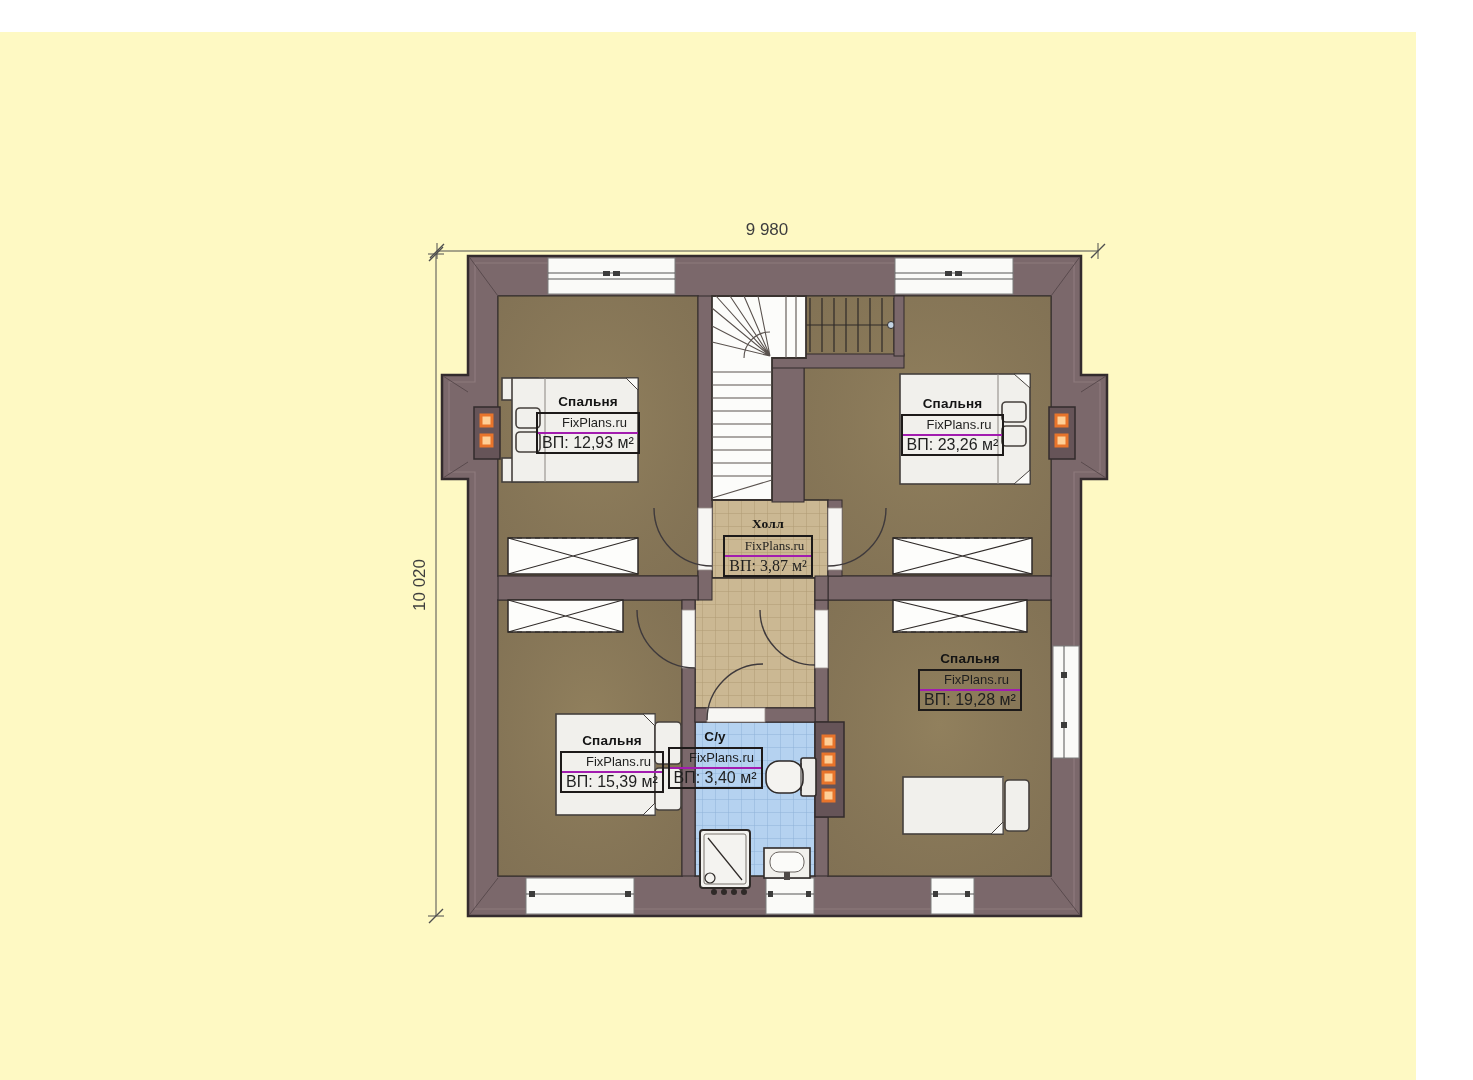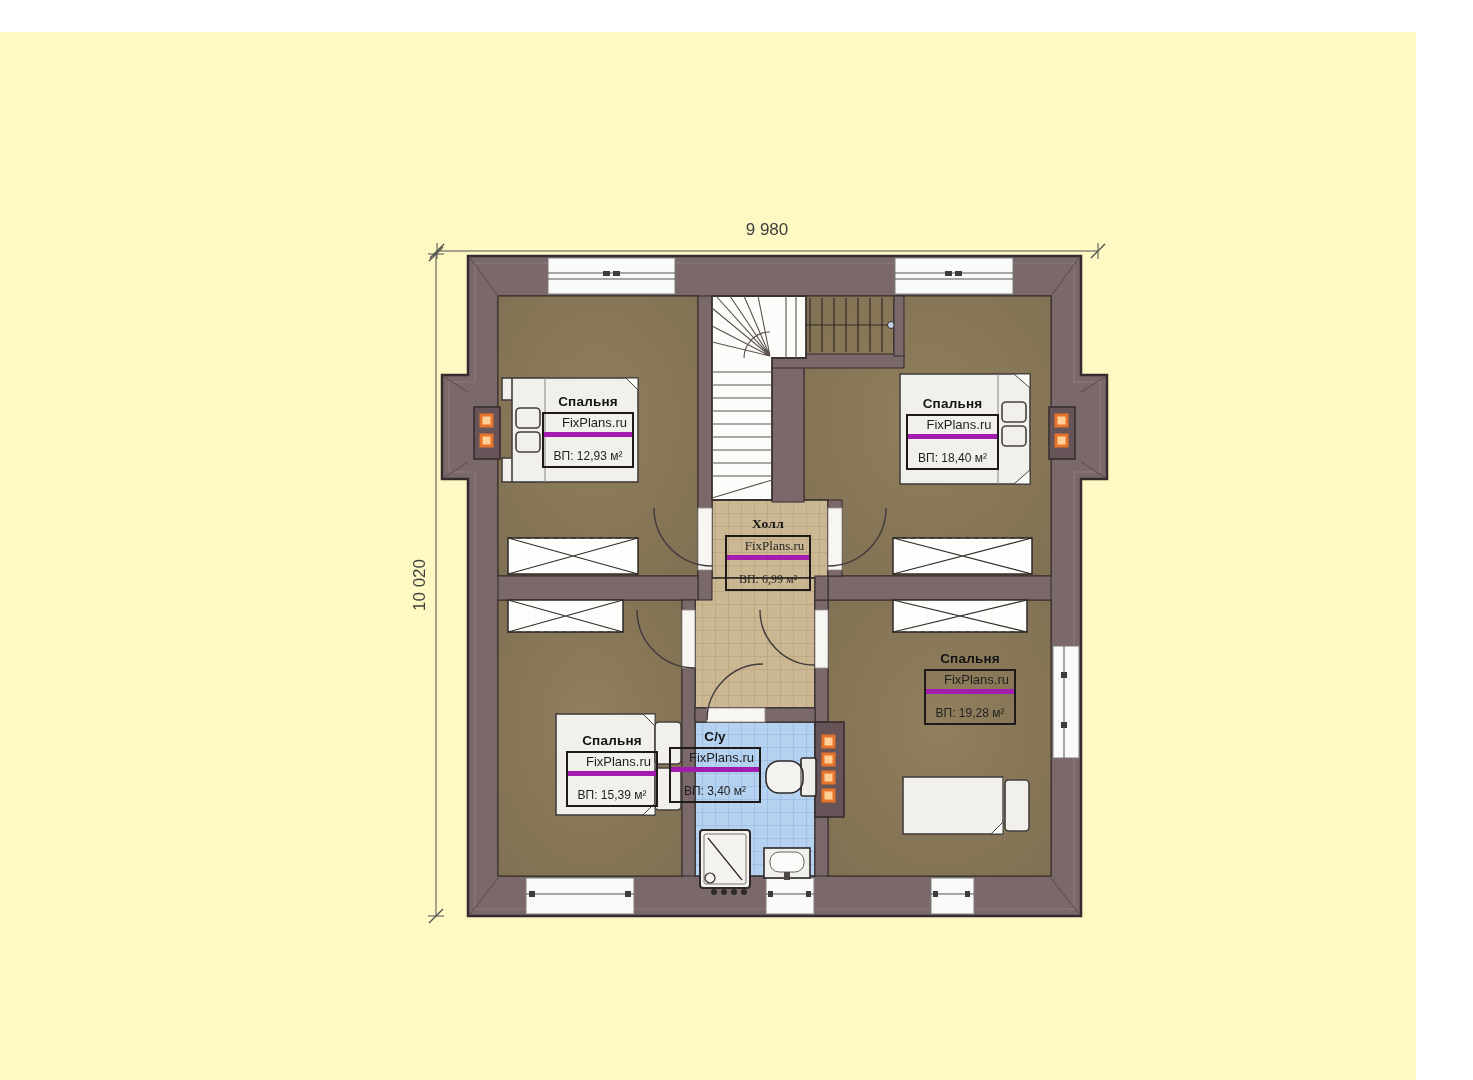--- a/index.html
+++ b/index.html
@@ -12,24 +12,24 @@
     position:absolute; display:flex; flex-direction:column; align-items:center;
     text-align:center; z-index:5; pointer-events:none;
   }
   .room-name {
     font-size:13.5px; font-weight:bold; color:#141414; letter-spacing:.2px;
     margin-bottom:3px; white-space:nowrap;
   }
   .room-info { border:2px solid #1d1a19; }
   .room-brand {
     font-size:13px; color:#1f1f1f; padding:1px 5px 2px 18px;
-    border-bottom:5px solid #a21caf; white-space:nowrap; line-height:15px;
+    border-bottom:2px solid #a21caf; white-space:nowrap; line-height:15px;
   }
   .room-area {
-    font-size:12px; color:#1f1f1f; padding:12px 4px 2px 4px;
+    font-size:16px; color:#1f1f1f; padding:1px 4px 2px 4px;
     white-space:nowrap; line-height:15px;
   }
   .dim {
     position:absolute; color:#3e3e3e; font-size:17px; text-align:center; z-index:4;
   }
   .dim-left { transform:rotate(-90deg); transform-origin:center center; }
 </style>
 </head>
 <body>
 
@@ -288,29 +288,29 @@
   <div class="room-info">
     <div class="room-brand">FixPlans.ru</div>
     <div class="room-area">ВП: 12,93 м²</div>
   </div>
 </div>
 
 <div class="room-label" style="left:885px;top:364px;width:135px;">
   <div class="room-name">Спальня</div>
   <div class="room-info">
     <div class="room-brand">FixPlans.ru</div>
-    <div class="room-area">ВП: 18,40 м²</div>
+    <div class="room-area">ВП: 23,26 м²</div>
   </div>
 </div>
 
 <div class="room-label" style="left:711px;top:484px;width:114px;font-family:Liberation Serif, serif;">
   <div class="room-name">Холл</div>
   <div class="room-info">
     <div class="room-brand">FixPlans.ru</div>
-    <div class="room-area">ВП: 6,99 м²</div>
+    <div class="room-area">ВП: 3,87 м²</div>
   </div>
 </div>
 
 <div class="room-label" style="left:669px;top:697px;width:92px;">
   <div class="room-name">С/у</div>
   <div class="room-info">
     <div class="room-brand">FixPlans.ru</div>
     <div class="room-area">ВП: 3,40 м²</div>
   </div>
 </div>

